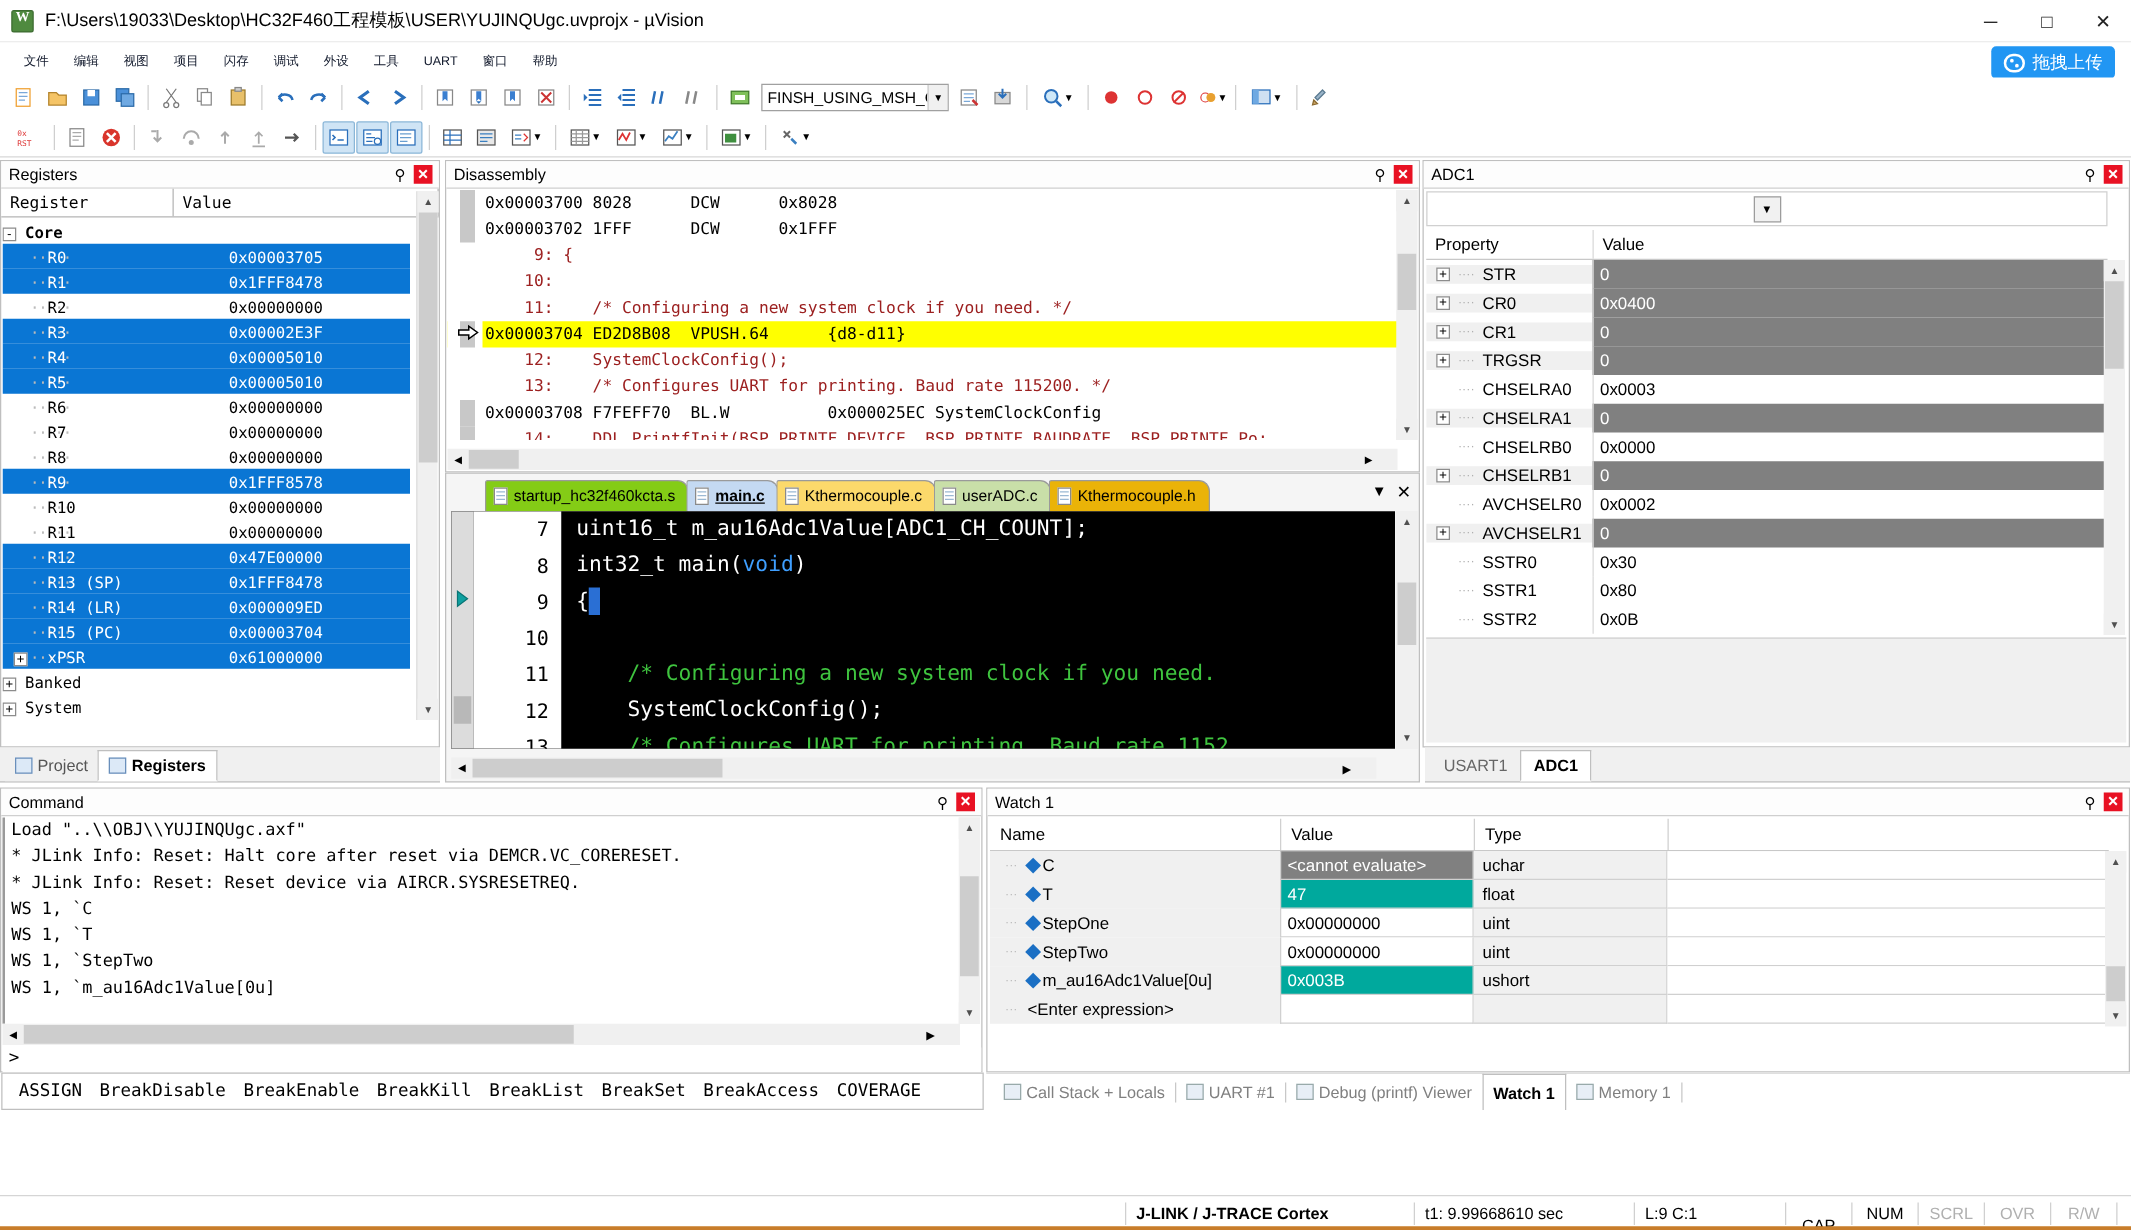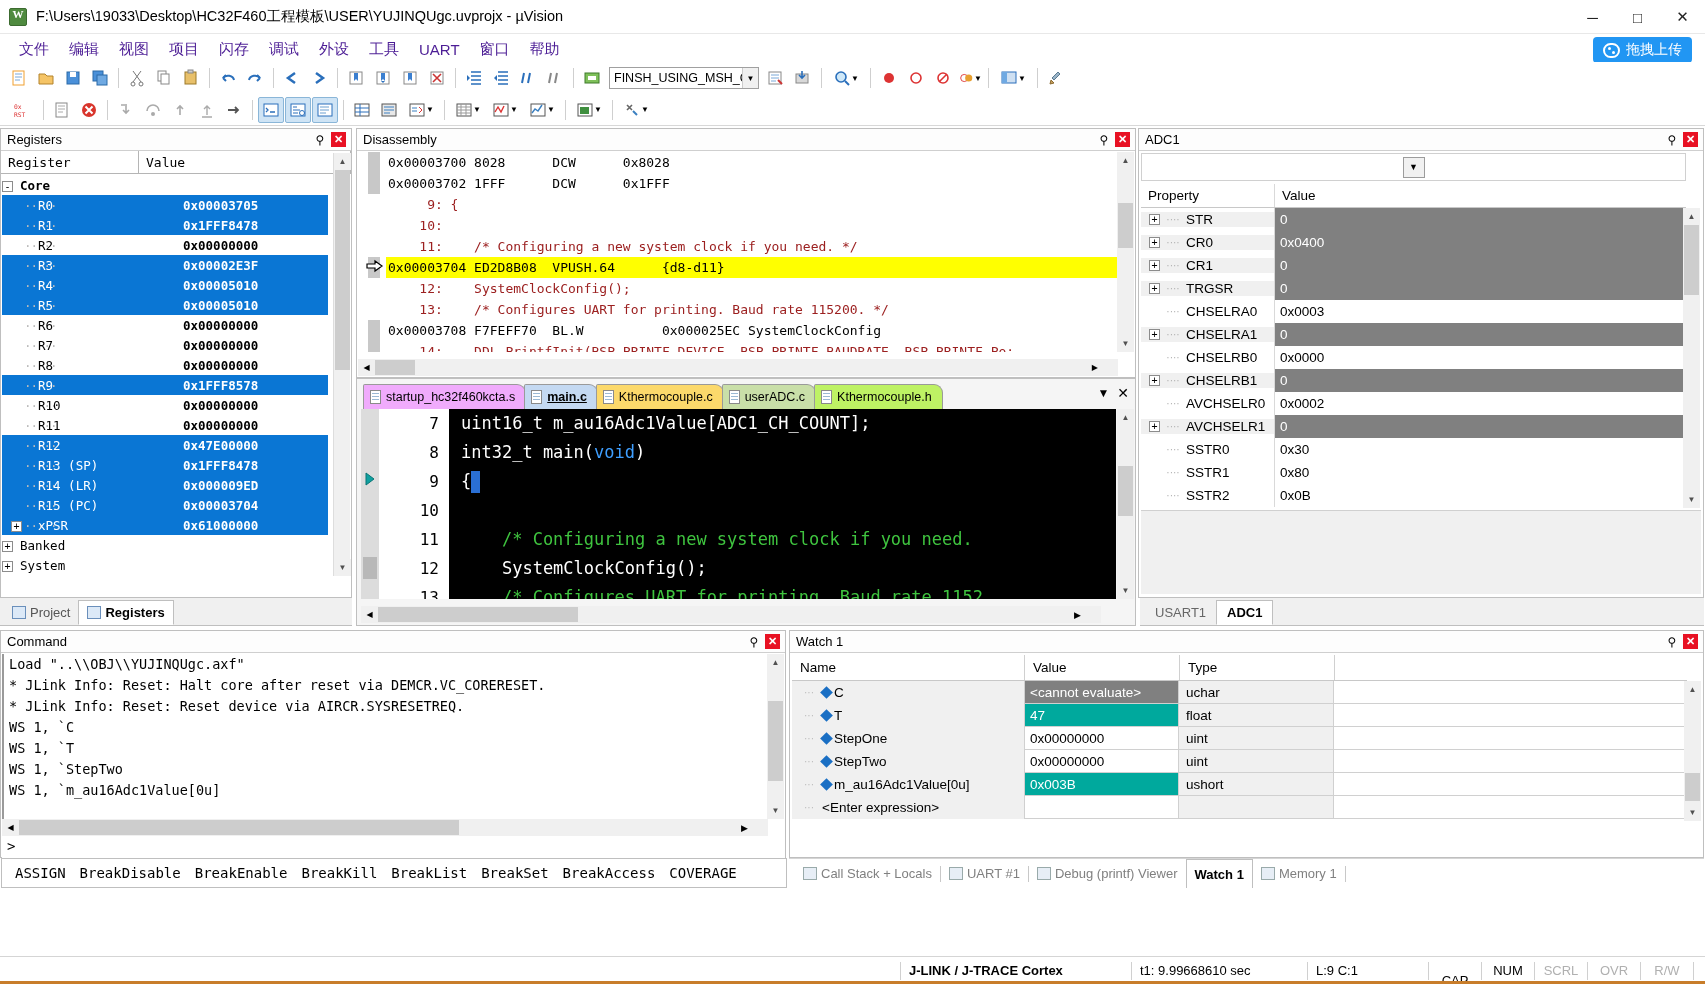--- a/index.html
+++ b/index.html
@@ -35,21 +35,21 @@
   .winbtn {
     width:45px; height:34px; display:flex; align-items:center; justify-content:center;
     font-size:15px; color:#222;
   }
 
   
   .menubar {
     position:absolute; left:0; top:34px; width:1705px; height:30px;
     background:#fff; display:flex; align-items:center; padding-left:9px;
   }
-  .menu-item { padding:3px 10px; font-size:15px; color:#4c1d95; white-space:nowrap; }
+  .menu-item { padding:3px 10px; font-size:10px; color:#0f172a; white-space:nowrap; }
   .upload-btn {
     position:absolute; right:13px; top:3px;
     background:#2196f3; color:#fff; height:26px; border-radius:4px;
     display:flex; align-items:center; padding:0 10px; font-size:14px; gap:6px;
   }
   .upload-ico {
     width:17px; height:15px; border:2px solid #fff; border-radius:8px;
     position:relative;
   }
   .upload-ico::before{
@@ -113,21 +113,21 @@
     font-family:"DejaVu Sans Mono", monospace; font-size:12.5px;
   }
   .reg-row { height:20px; display:flex; align-items:center; white-space:nowrap; }
   .reg-row.sel { background:#0a76d4; color:#fff; }
   .expander {
     display:inline-block; width:11px; height:11px; line-height:9px; text-align:center;
     border:1px solid #8c8c8c; background:#fff; font-size:10px; color:#000;
     font-family:"DejaVu Sans Mono", monospace;
   }
   .reg-name { width:145px; flex:0 0 145px; }
-  .reg-val { flex:1;font-weight:bold; }
+  .reg-val { flex:1; }
   .reg-sb {
     position:absolute; right:1px; top:24px; width:17px; height:423px; background:#f0f0f0;
     border-left:1px solid #ddd;
   }
   .sb-arrow { width:17px; height:17px; background:#f0f0f0; display:flex; align-items:center;
     justify-content:center; font-size:8px; color:#505050;}
   .sb-thumb { width:15px; background:#cdcdcd; margin:0 1px; }
 
   
   .ptabs {
@@ -806,37 +806,37 @@
     </div>
     <div class="dis-hsb">
       <span style="width:17px;text-align:center;font-size:8px;">◀</span>
       <div style="width:40px;height:15px;background:#cdcdcd;"></div>
       <span style="position:absolute;right:20px;font-size:8px;">▶</span>
     </div>
   </div>
 
   <div class="panel" id="editor">
     <div class="etabs" id="etabs">
-        <div class="etab" style="background: #f0abfc;">
+        <div class="etab" style="background: #84cc16; margin-left: 25px;">
           <span class="tabdocico"></span>
           <span>startup_hc32f460kcta.s</span>
         </div>
         <div class="etab active" style="background: rgb(196, 217, 242);">
           <span class="tabdocico"></span>
           <span>main.c</span>
         </div>
         <div class="etab" style="background: rgb(252, 217, 107);">
           <span class="tabdocico"></span>
           <span>Kthermocouple.c</span>
         </div>
         <div class="etab" style="background: rgb(201, 223, 168);">
           <span class="tabdocico"></span>
           <span>userADC.c</span>
         </div>
-        <div class="etab" style="background: #bef264;">
+        <div class="etab" style="background: #eab308;">
           <span class="tabdocico"></span>
           <span>Kthermocouple.h</span>
         </div>
       </div>
     <div class="etabclose">
       <span style="font-size:12px;">▼</span>
       <span style="font-size:14px;">✕</span>
     </div>
     <div class="code-area">
       <div class="code-margin">

